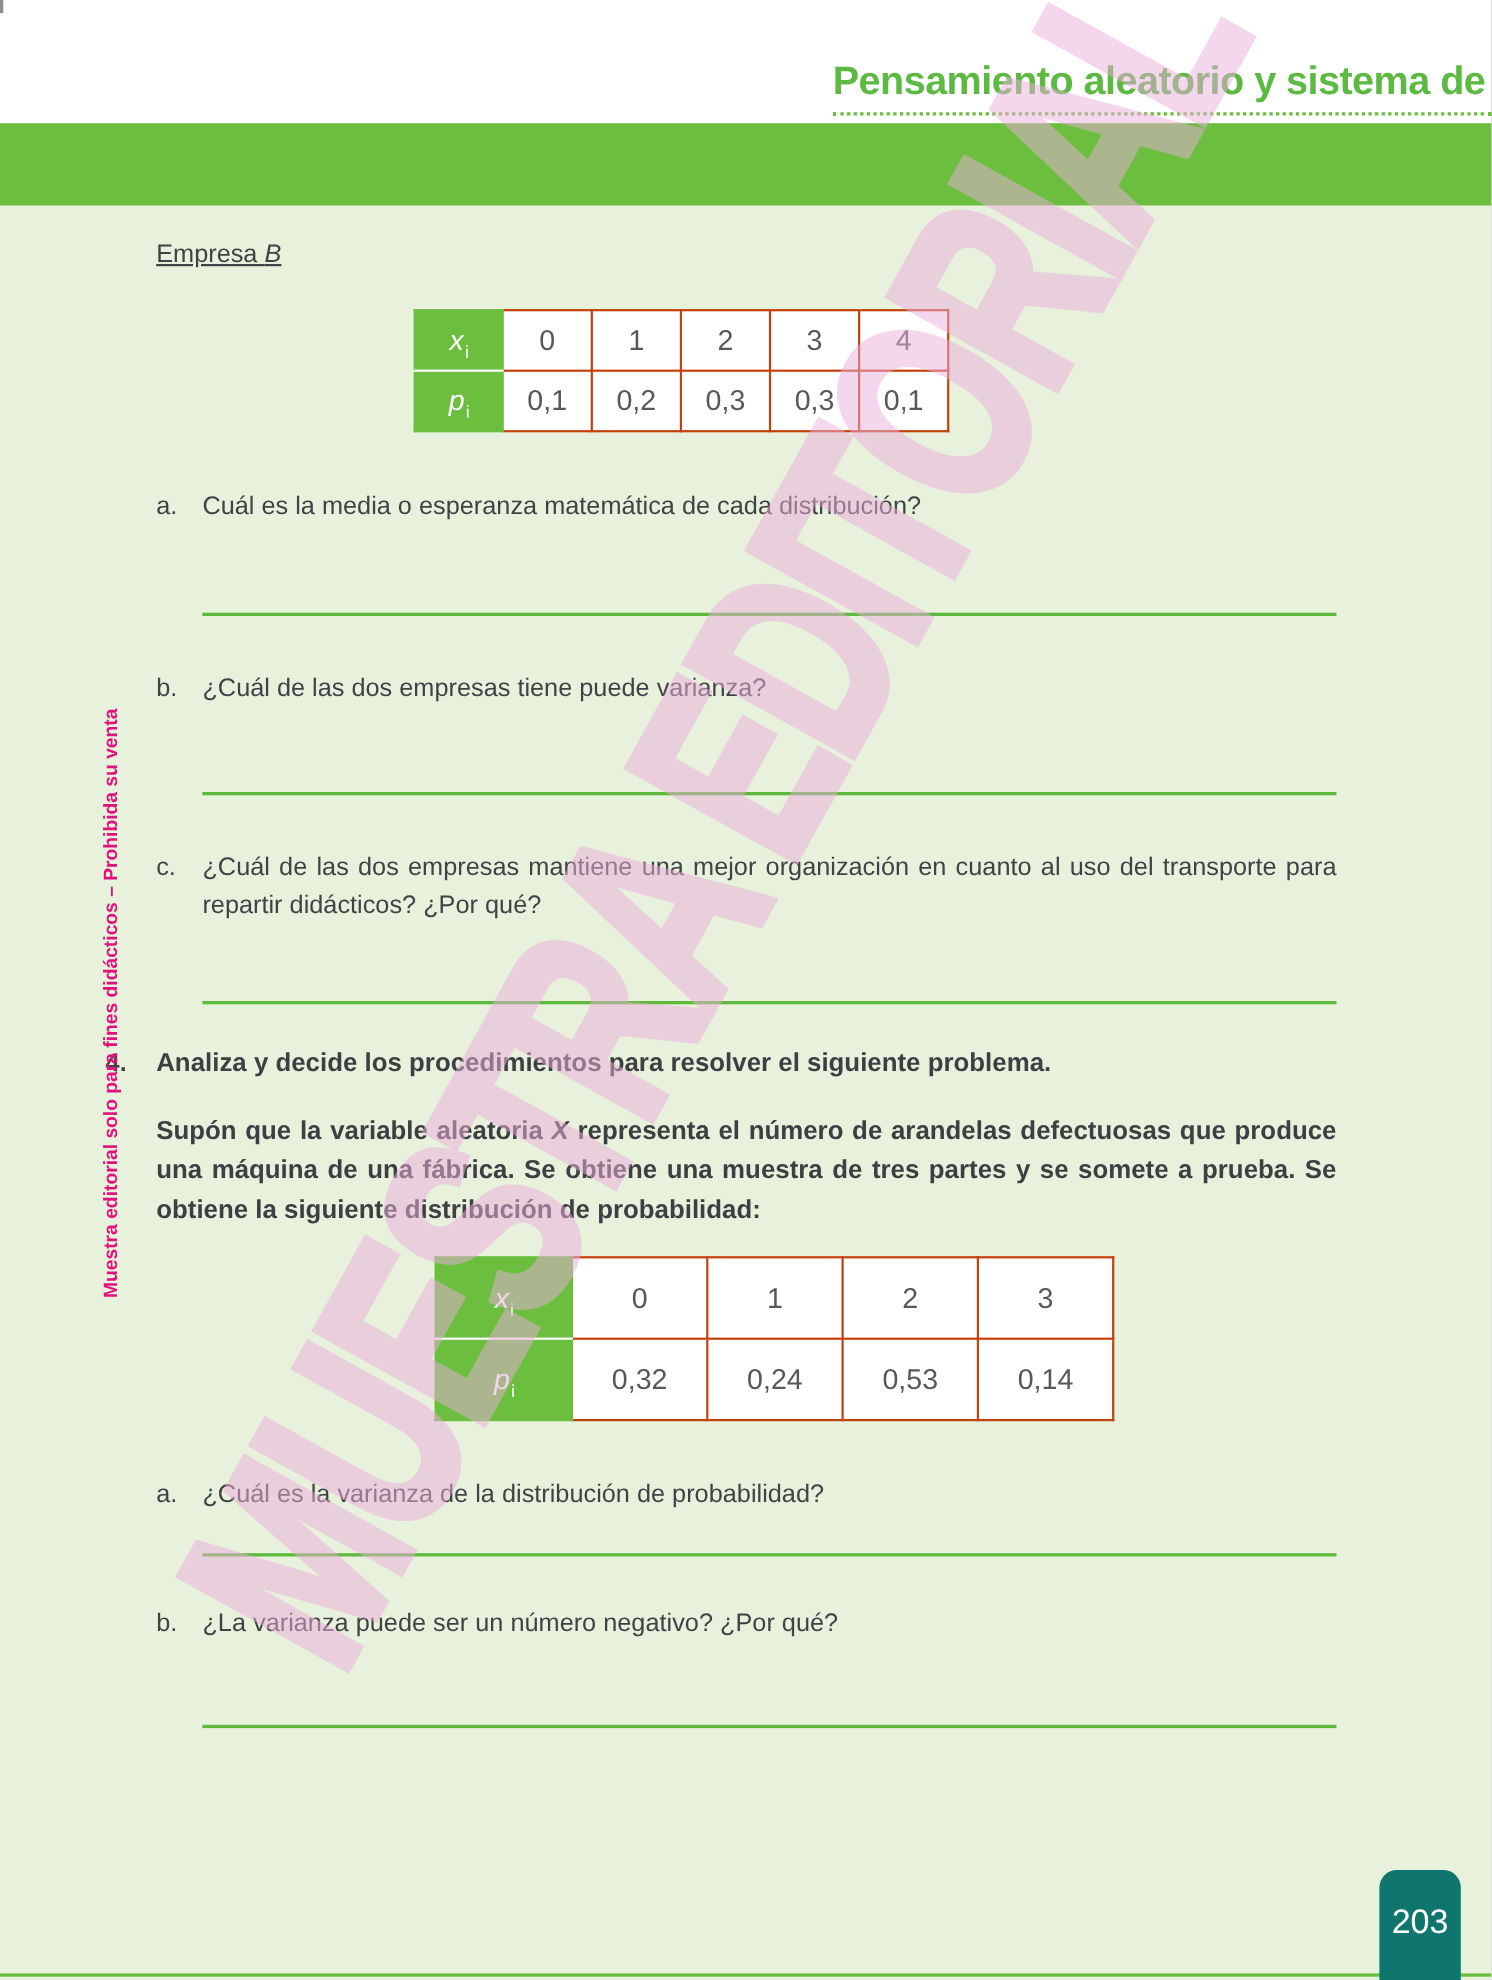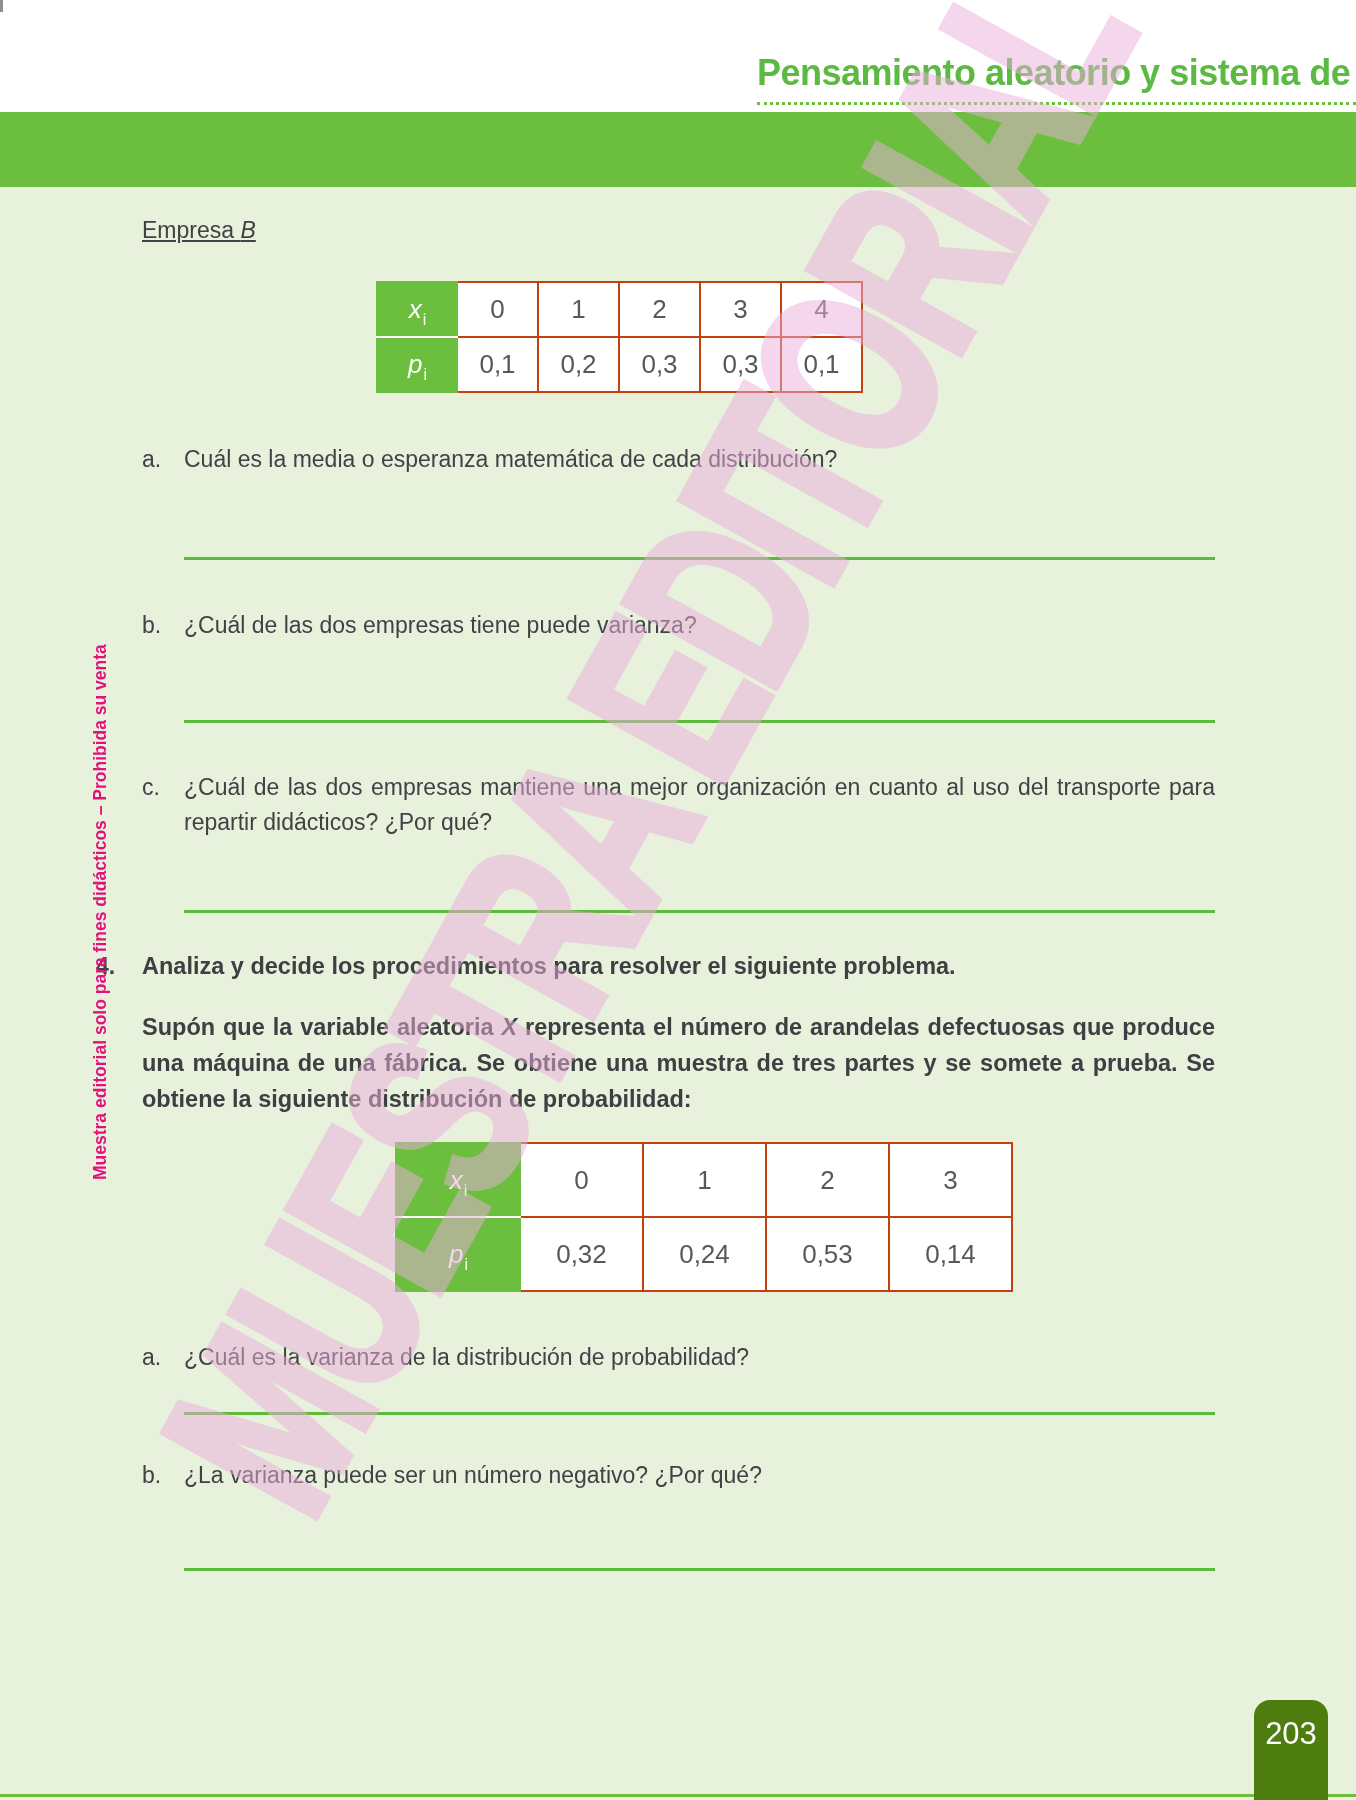--- a/index.html
+++ b/index.html
@@ -80,22 +80,22 @@
     position:absolute; left:142px; top:1009px; width:1073px;
     font-size:23.5px; font-weight:600; line-height:36px; color:#3d3f42;
     text-align:justify; z-index:2;
   }
   .item-paragraph .it{font-style:italic;}
 
   
   .bottom-rule{position:absolute; left:0; top:1794px; width:1356px; height:3px; background:#6cbe3f;}
   .page-tab{
     position:absolute; left:1254px; top:1700px; width:74px; height:100px;
-    background:#4d7c0f; border-radius:16px 16px 0 0;
-    color:#ffffff; font-size:31px; text-align:center; padding-top:16px; box-sizing:border-box;
+    background:#0f766e; border-radius:16px 16px 0 0;
+    color:#ffffff; font-size:31px; text-align:center; padding-top:29px; box-sizing:border-box;
     z-index:45;
   }
 </style>
 </head>
 <body>
 
 <div class="page">
 
   <div class="corner-artifact"></div>
 

